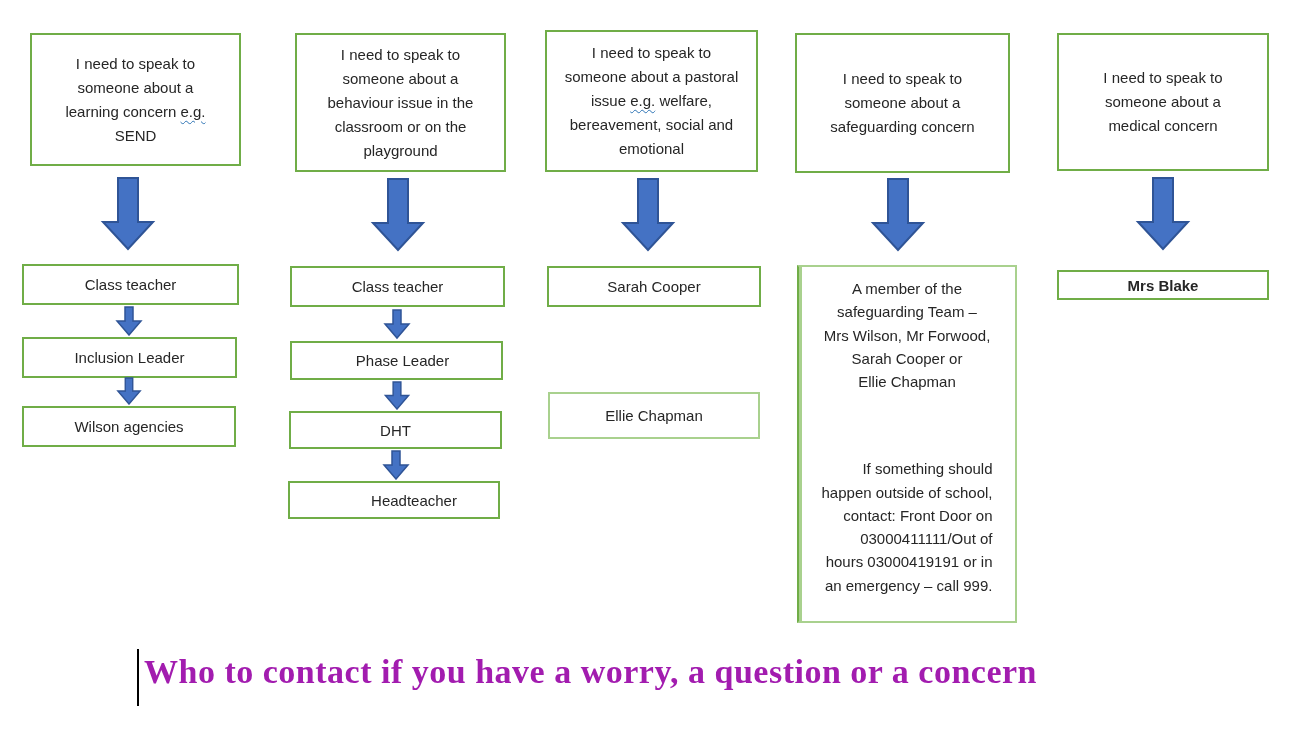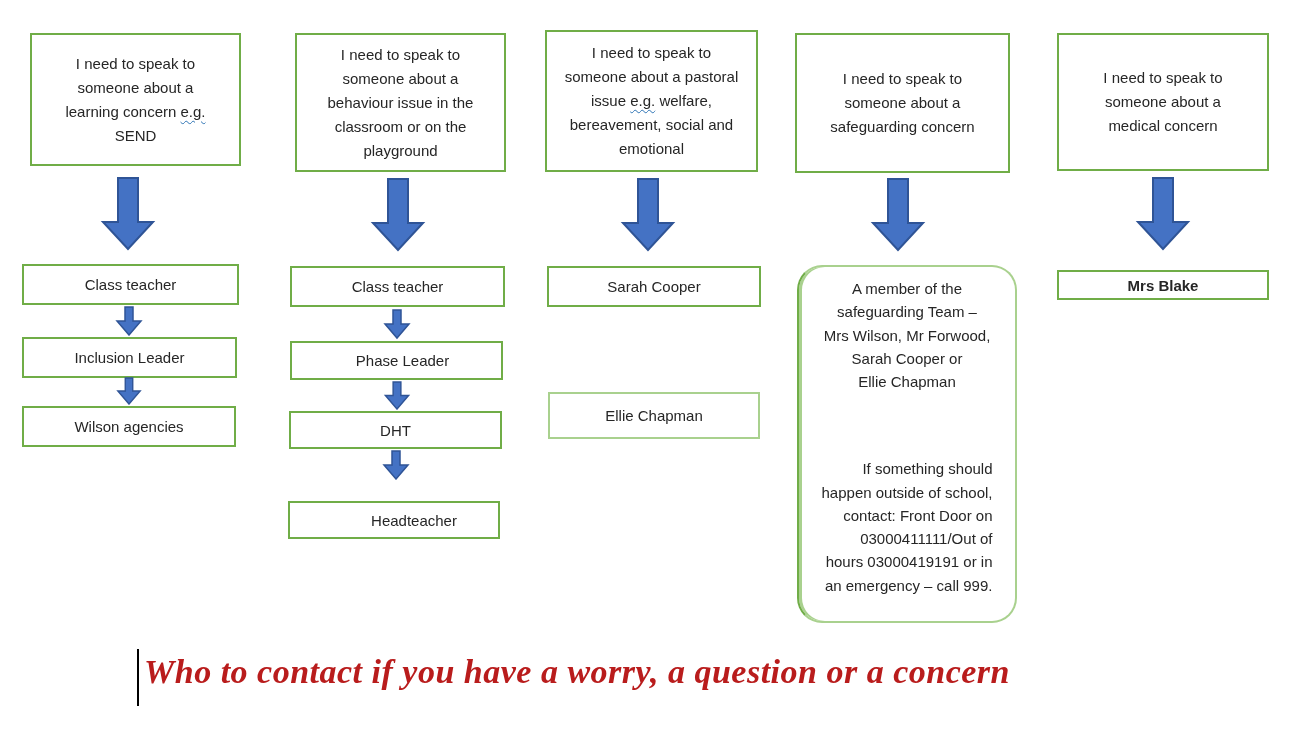--- a/index.html
+++ b/index.html
@@ -56,25 +56,24 @@
   .title-cursor {
     position: absolute;
     left: 137px; top: 649px;
     width: 2px; height: 57px;
     background: #000000;
   }
   .page-title {
     position: absolute;
     left: 144px; top: 653px;
     font-family: cursive;
-    font-style: italic;
     font-weight: 600;
     font-size: 34px;
     letter-spacing: 0.5px;
-    color: #b91c1c;
+    color: #a21caf;
     white-space: nowrap;
   }
 </style>
 </head>
 <body>
 
 <div class="canvas">
 
   <div class="box" style="left:30px; top:33px; width:211px; height:133px;">
     <div class="concern-text"><span>I need to speak to
@@ -136,21 +135,21 @@
       </svg>
   </div>
   <div class="box" style="left:289px; top:411px; width:213px; height:38px;">
     <span class="step-label">DHT</span>
   </div>
   <div class="arrow small-arrow" style="left:382px; top:450px;">
     <svg width="28" height="30" viewBox="0 0 28 30">
         <path d="M10 1 H18 V15 H26 L14 29 L2 15 H10 Z"></path>
       </svg>
   </div>
-  <div class="box" style="left:288px; top:501px; width:212px; height:38px;padding-left:40px;">
+  <div class="box" style="left:288px; top:481px; width:212px; height:38px;padding-left:40px;">
     <span class="step-label">Headteacher</span>
   </div>
 
   <div class="box" style="left:545px; top:30px; width:213px; height:142px;">
     <div class="concern-text"><span>I need to speak to
 someone about a pastoral
 issue </span><span class="grammar">e.g.</span><span> welfare,
 bereavement, social and
 emotional</span></div>
   </div>
@@ -169,21 +168,21 @@
   <div class="box" style="left:795px; top:33px; width:215px; height:140px;">
     <div class="concern-text">I need to speak to
 someone about a
 safeguarding concern</div>
   </div>
   <div class="arrow big-arrow" style="left:870px; top:178px;">
     <svg width="56" height="74" viewBox="0 0 56 74">
         <path d="M18 1 H38 V45 H53 L28 72 L3 45 H18 Z"></path>
       </svg>
   </div>
-  <div class="box bigbox" style="left:797px; top:265px; width:220px; height:358px;border-radius:25px;">
+  <div class="box bigbox" style="left:797px; top:265px; width:220px; height:358px;">
     <div class="para para1">A member of the
 safeguarding Team –
 Mrs Wilson, Mr Forwood,
 Sarah Cooper or
 Ellie Chapman</div>
     <div class="para para2">If something should
 happen outside of school,
 contact: Front Door on
 03000411111/Out of
 hours 03000419191 or in

